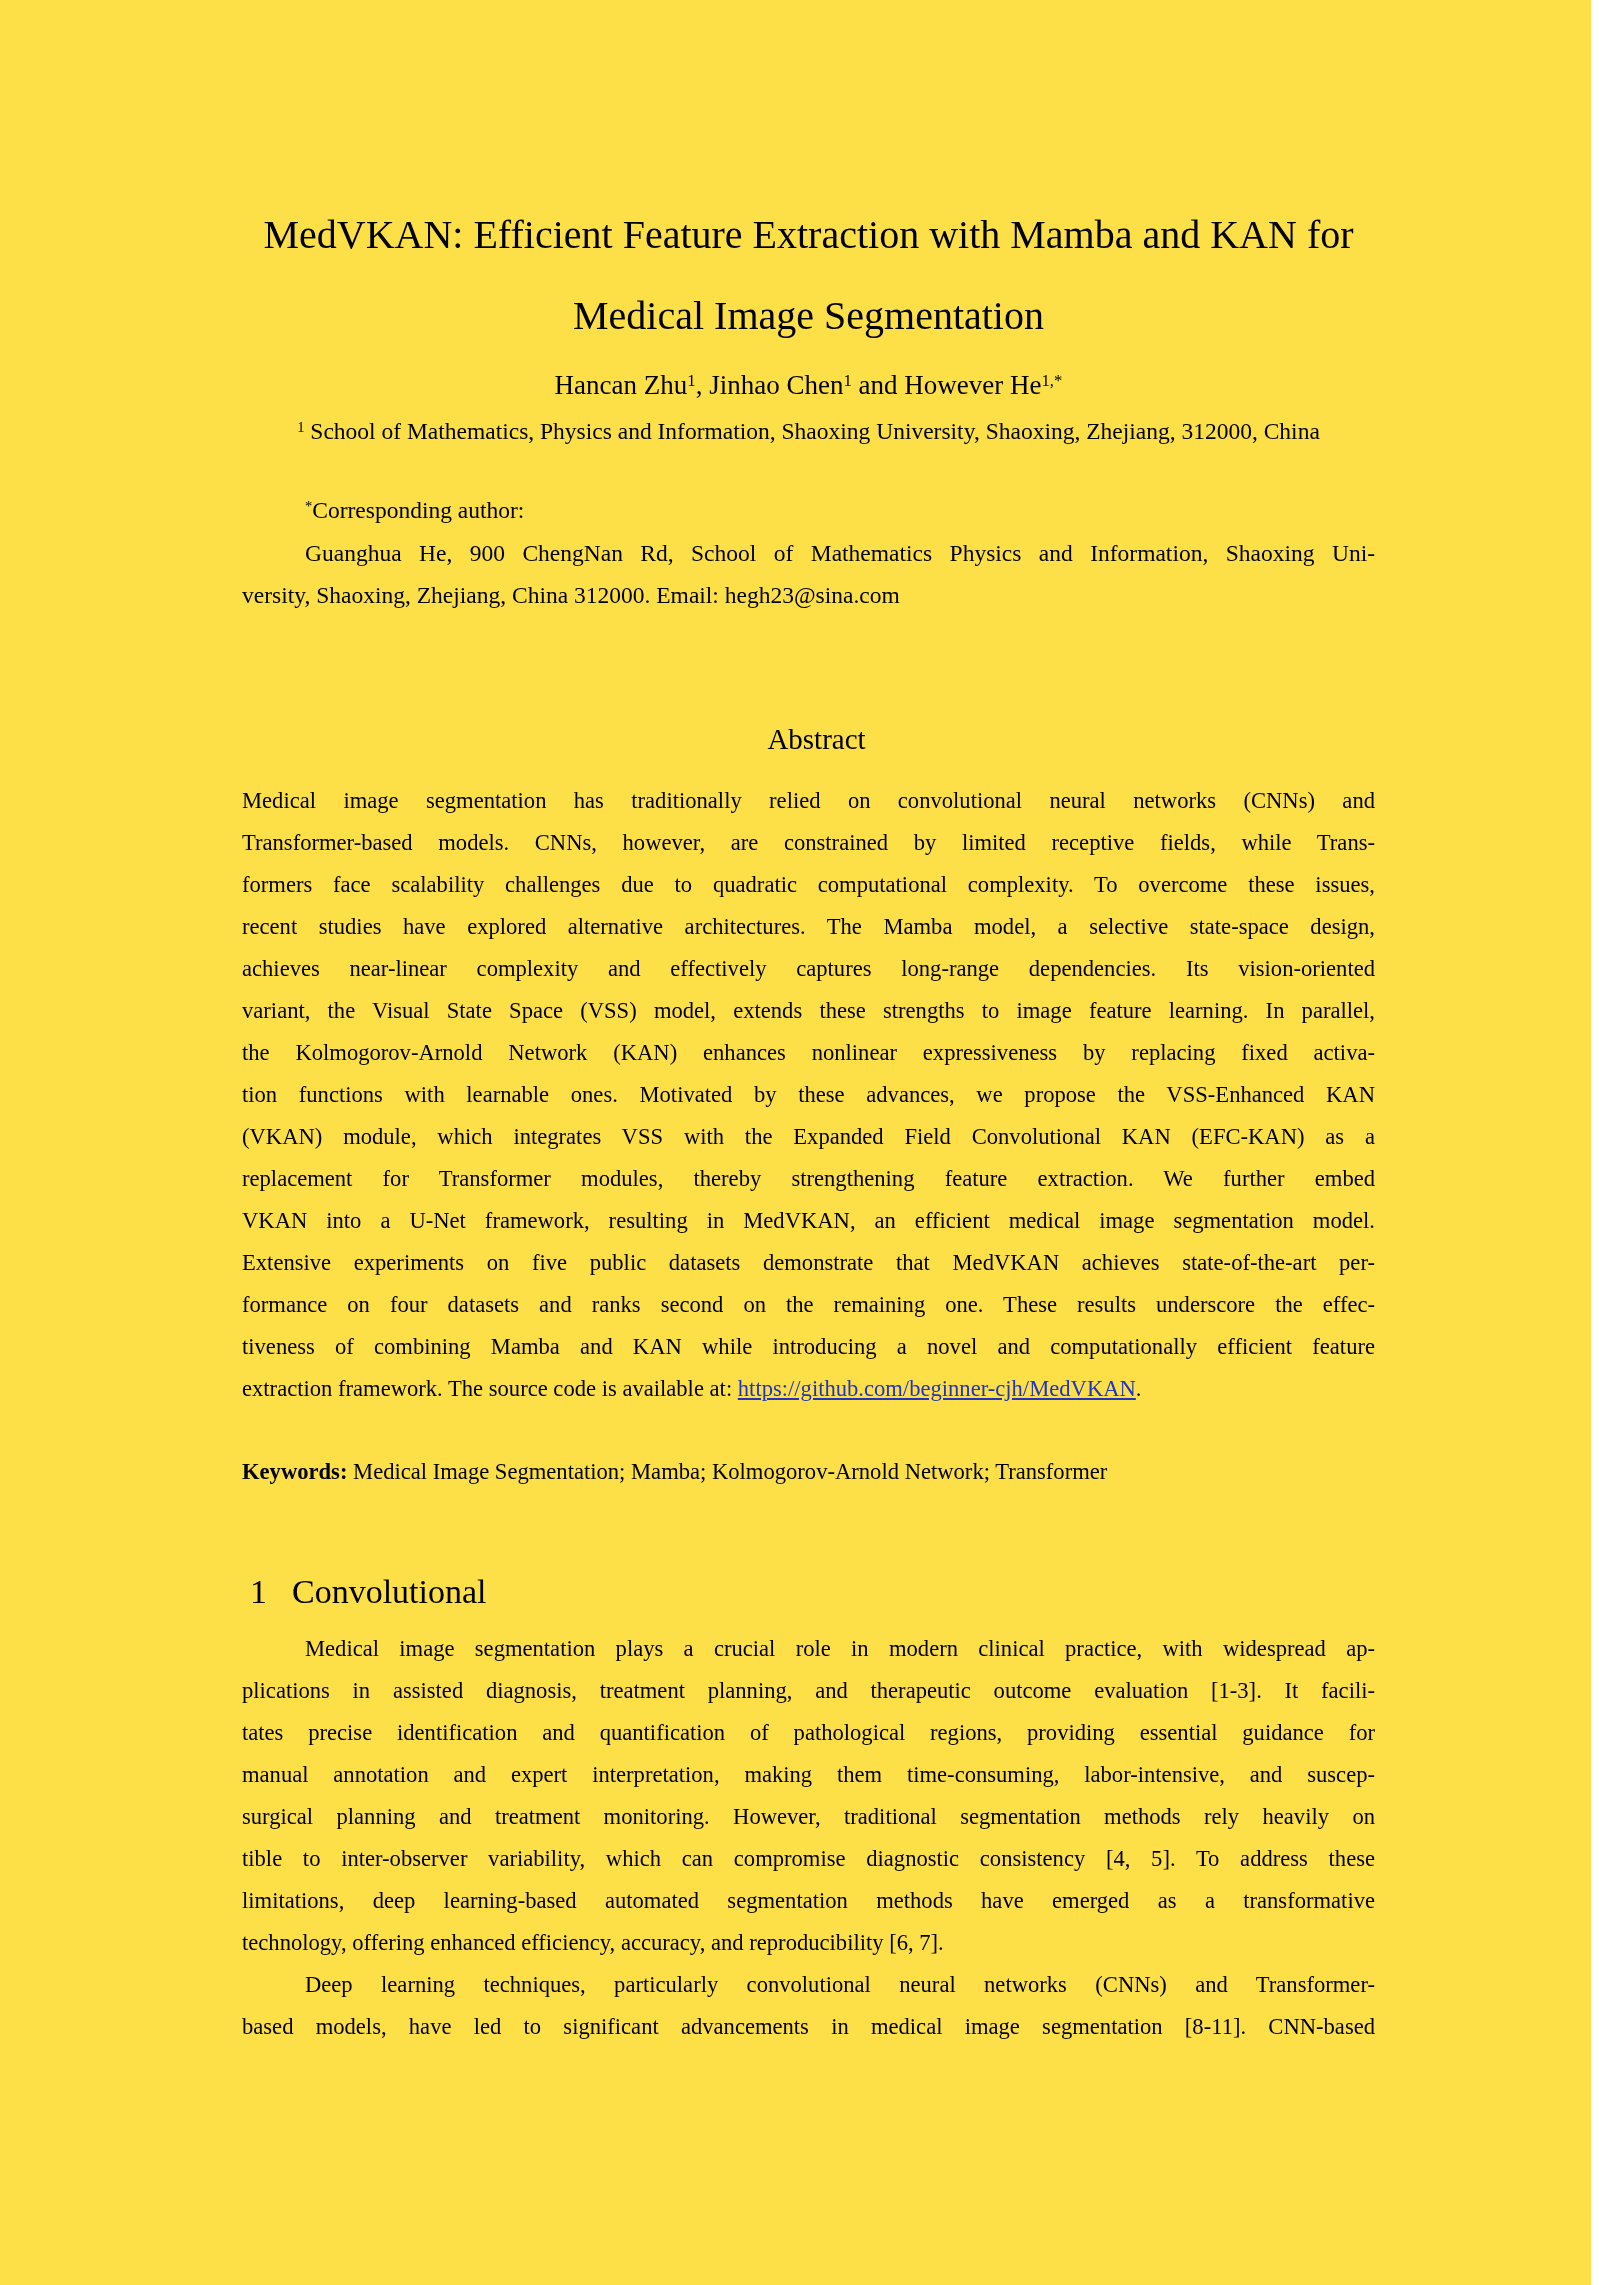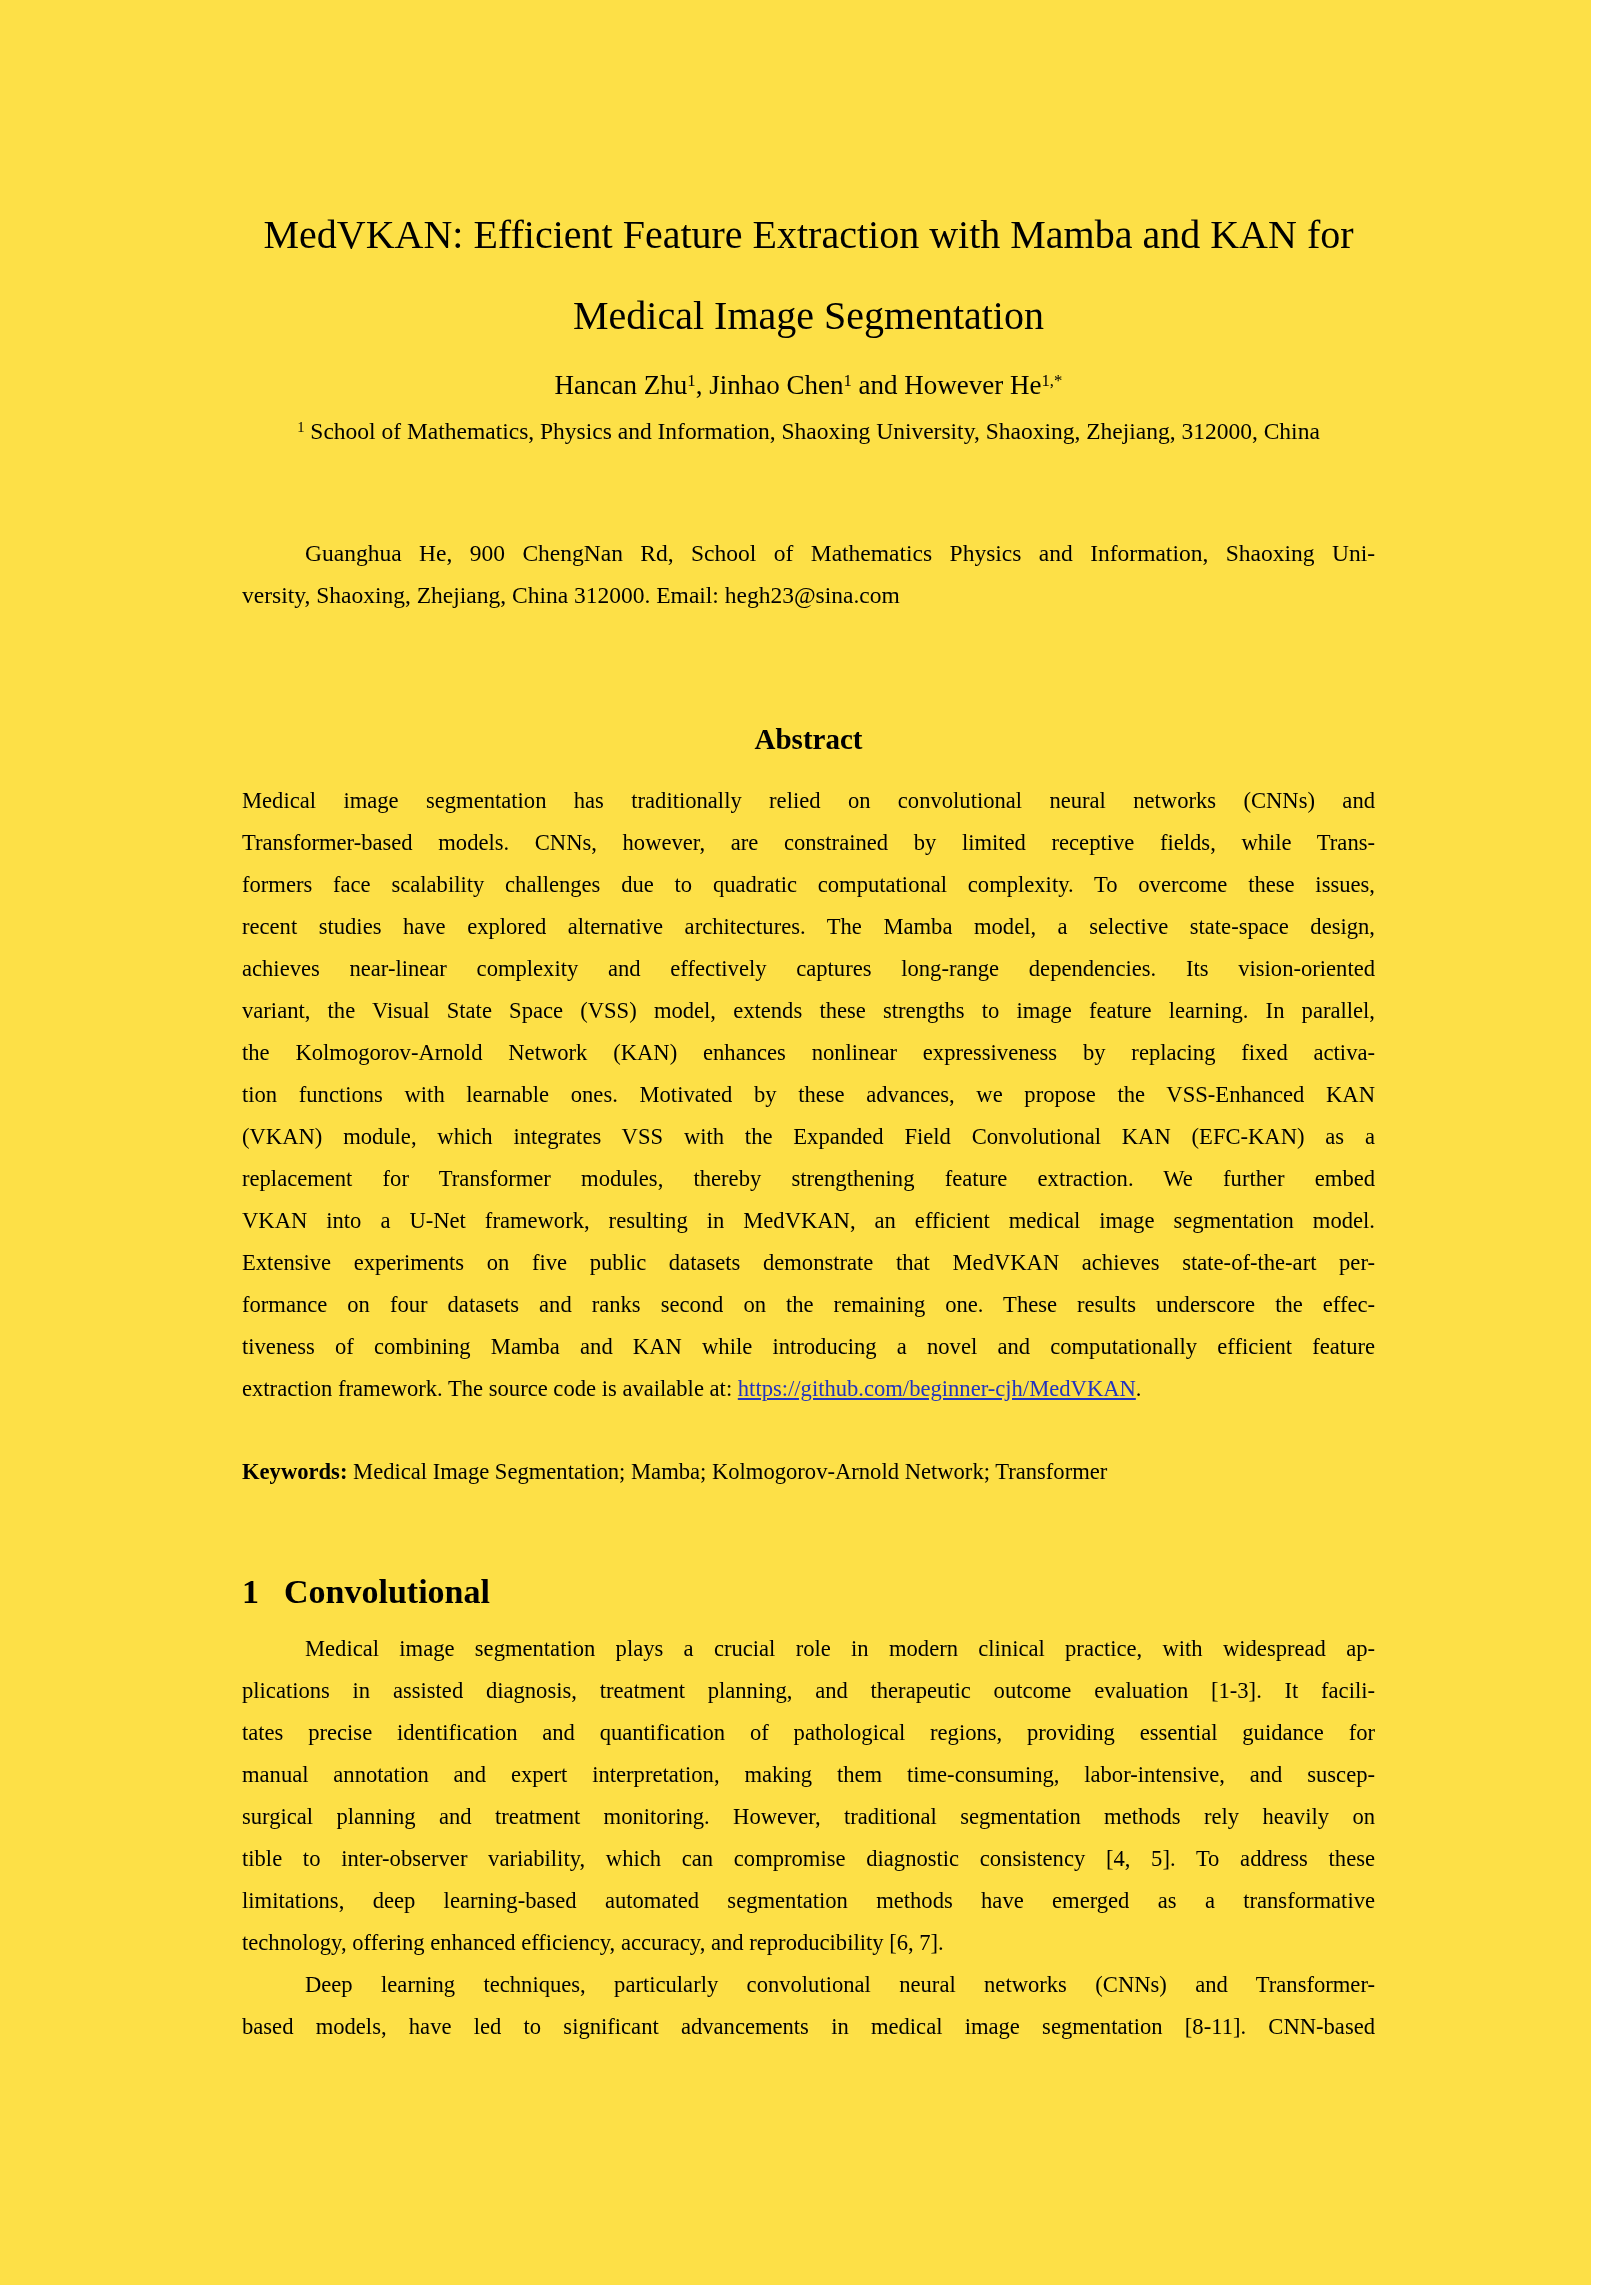--- a/index.html
+++ b/index.html
@@ -12,21 +12,21 @@
     font-family: "Liberation Serif", "DejaVu Serif", serif;
     overflow: hidden;
   }
   .abs { position: absolute; }
   .col { left: 242px; width: 1133px; }
   .center { text-align: center; }
   .title { font-size: 40px; line-height: 48px; }
   .authors { font-size: 27px; line-height: 33px; }
   .affiliation { font-size: 23.5px; line-height: 28px; }
   .corr { font-size: 23.5px; line-height: 42px; height: 42px; }
-  .heading { font-weight: bold; }
+  .heading { font-weight: normal; margin-left: 8px; }
   .abstract-heading { font-size: 29px; line-height: 35px; }
   .section-heading { font-size: 34px; line-height: 41px; }
   .section-heading .num { margin-right: 25px; }
   .line {
     font-size: 22.6px;
     line-height: 42px;
     height: 42px;
     text-align: justify;
   }
   .jl { text-align-last: justify; -moz-text-align-last: justify; }
@@ -44,20 +44,23 @@
   <div class="abs col center title" style="top:292px">Medical Image Segmentation</div>
 
   <div class="abs col center authors" style="top:369px">
     <span>Hancan Zhu</span><sup>1</sup><span>, </span><span>Jinhao Chen</span><sup>1</sup><span> and </span><span>However He</span><sup>1,*</sup>
   </div>
 
   <div class="abs col center affiliation" style="top:417px">
     <sup>1</sup><span> School of Mathematics, Physics and Information, Shaoxing University, Shaoxing, Zhejiang, 312000, China</span>
   </div>
 
+  <div class="abs col corr indent" style="top:489px">
+    <sup>*</sup><span>Corresponding author:</span>
+  </div>
   <div class="abs col corr jl indent" style="top:532px; text-align:justify;">Guanghua He, 900 ChengNan Rd, School of Mathematics Physics and Information, Shaoxing Uni-</div>
   <div class="abs col corr" style="top:574px">versity, Shaoxing, Zhejiang, China 312000. Email: hegh23@sina.com</div>
 
   <div class="abs col center heading abstract-heading" style="top:722px">Abstract</div>
 
   <div class="abs col" style="top:780px">
     <div class="line jl">Medical image segmentation has traditionally relied on convolutional neural networks (CNNs) and</div>
     <div class="line jl">Transformer-based models. CNNs, however, are constrained by limited receptive fields, while Trans-</div>
     <div class="line jl">formers face scalability challenges due to quadratic computational complexity. To overcome these issues,</div>
     <div class="line jl">recent studies have explored alternative architectures. The Mamba model, a selective state-space design,</div>

